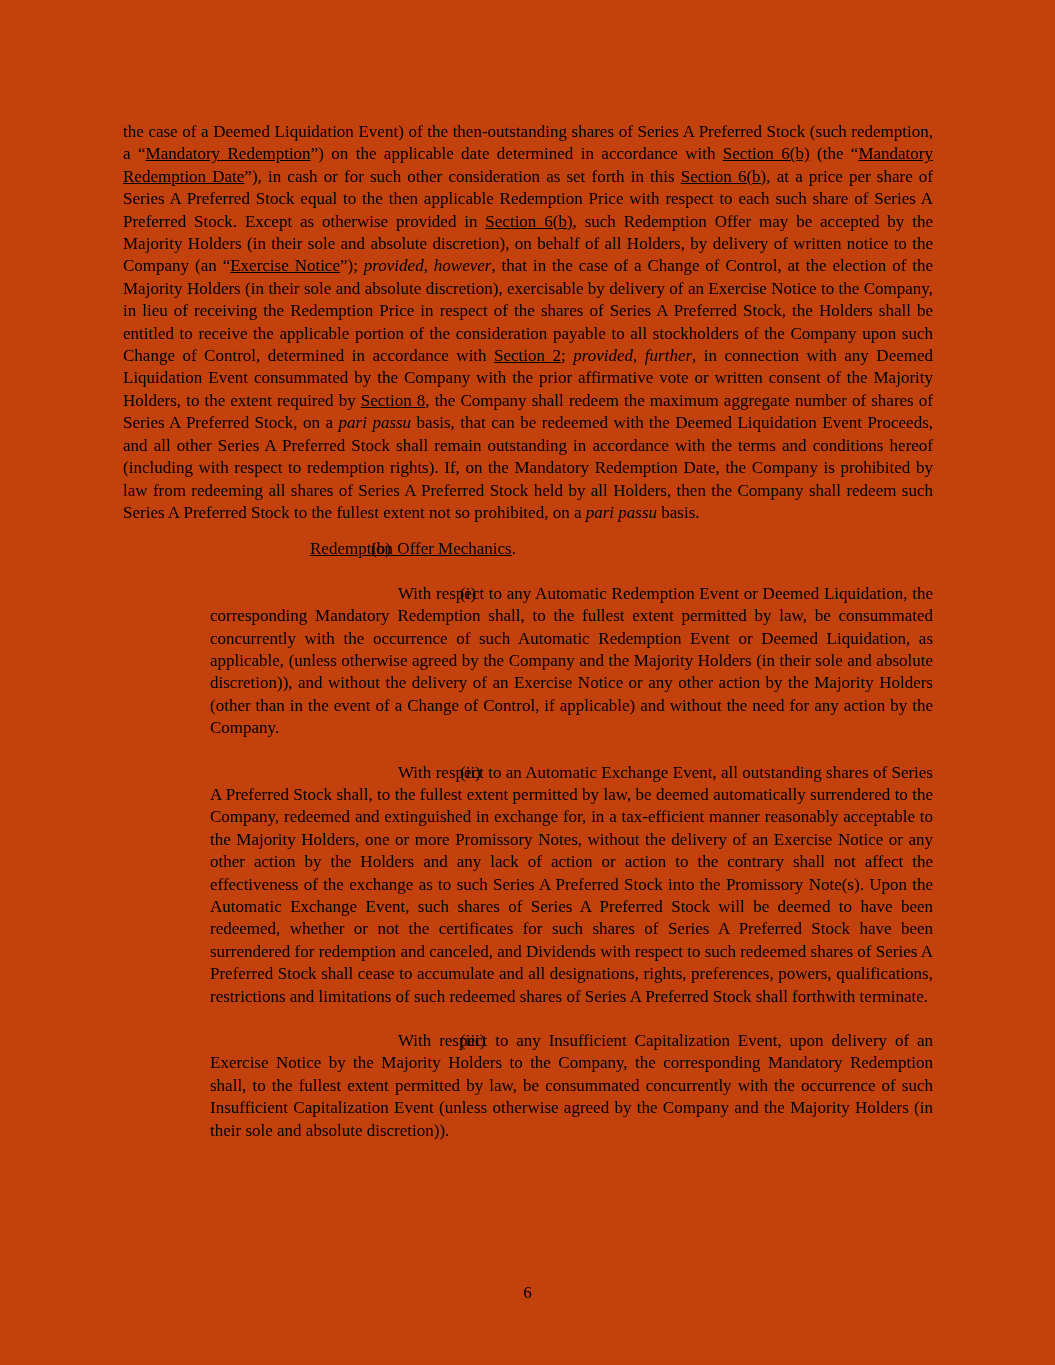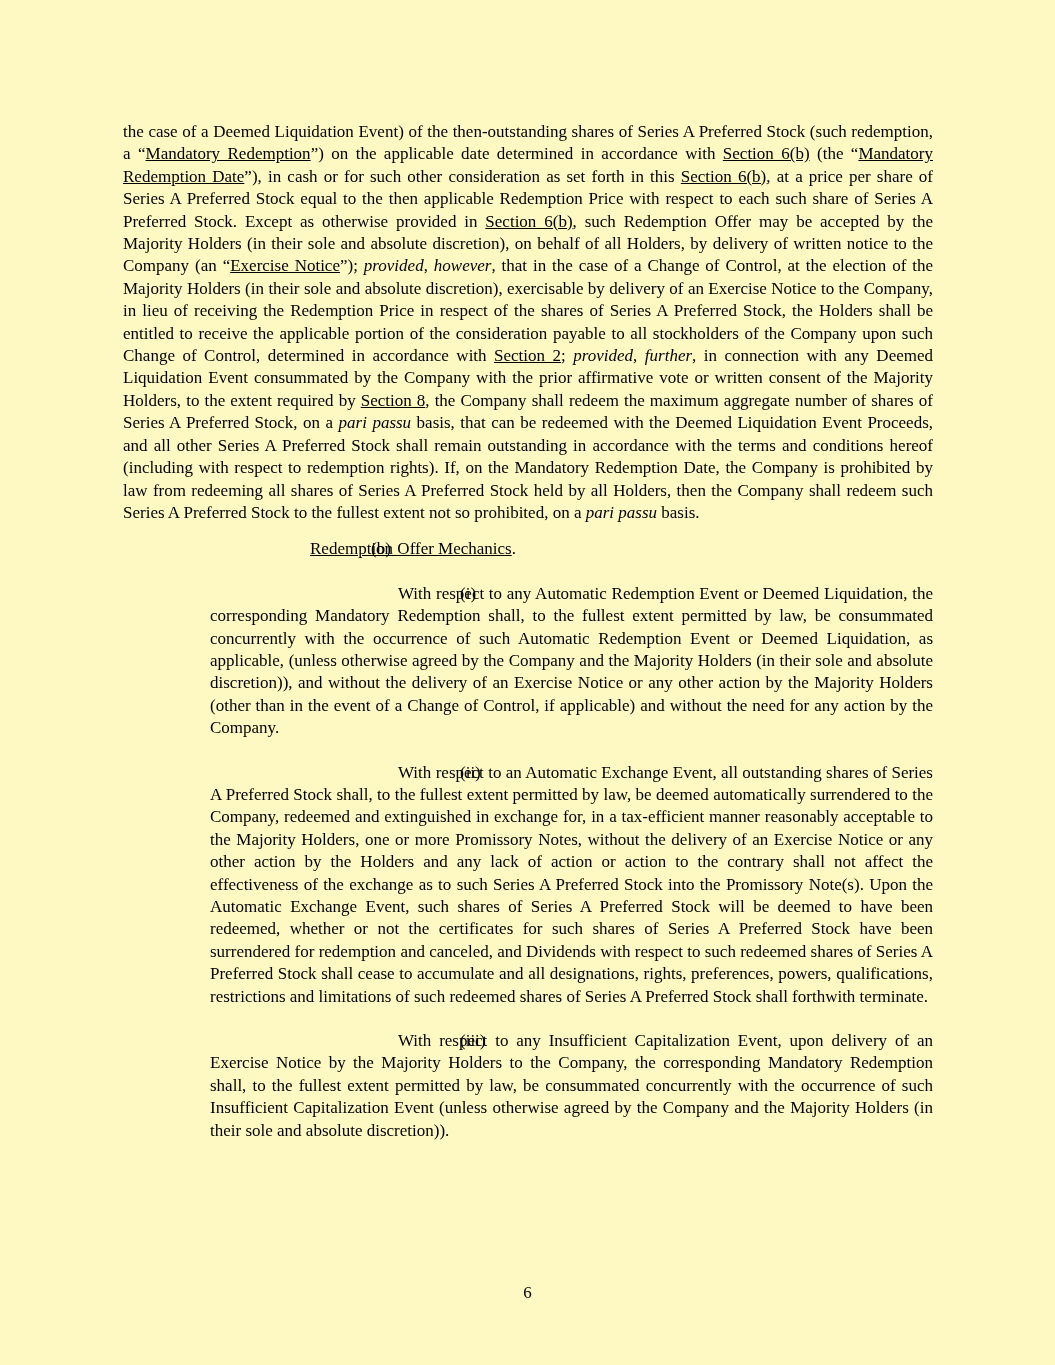--- a/index.html
+++ b/index.html
@@ -4,21 +4,21 @@
 <style>
   html, body {
     margin: 0;
     padding: 0;
     background: #ffffff;
   }
   .page {
     position: relative;
     width: 1055px;
     height: 1365px;
-    background: #fef9c3;
+    background: #c2410c;
     color: #000000;
     font-family: "Liberation Serif", "DejaVu Serif", serif;
     overflow: hidden;
   }
   .content {
     position: absolute;
     left: 123px;
     top: 121px;
     width: 810px;
     font-size: 17px;

